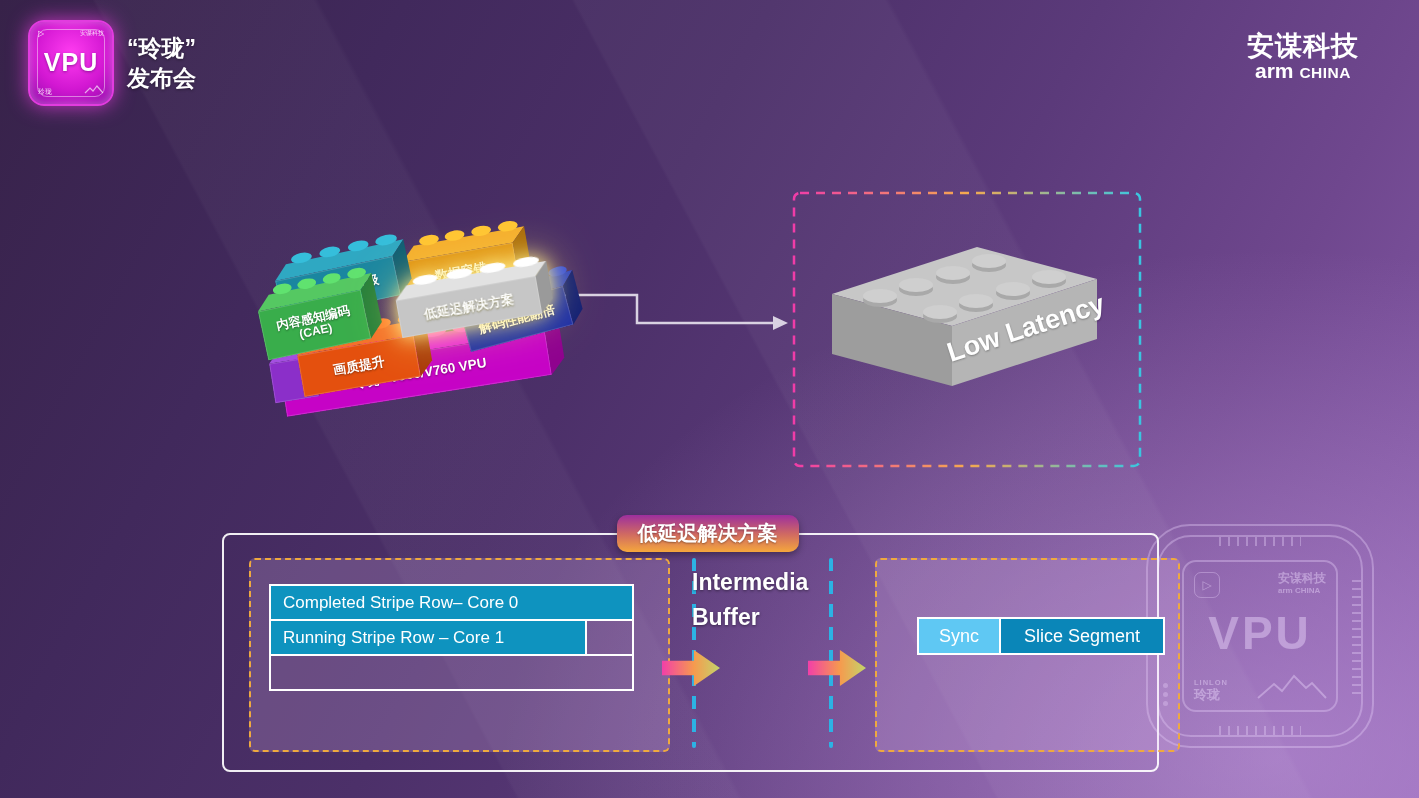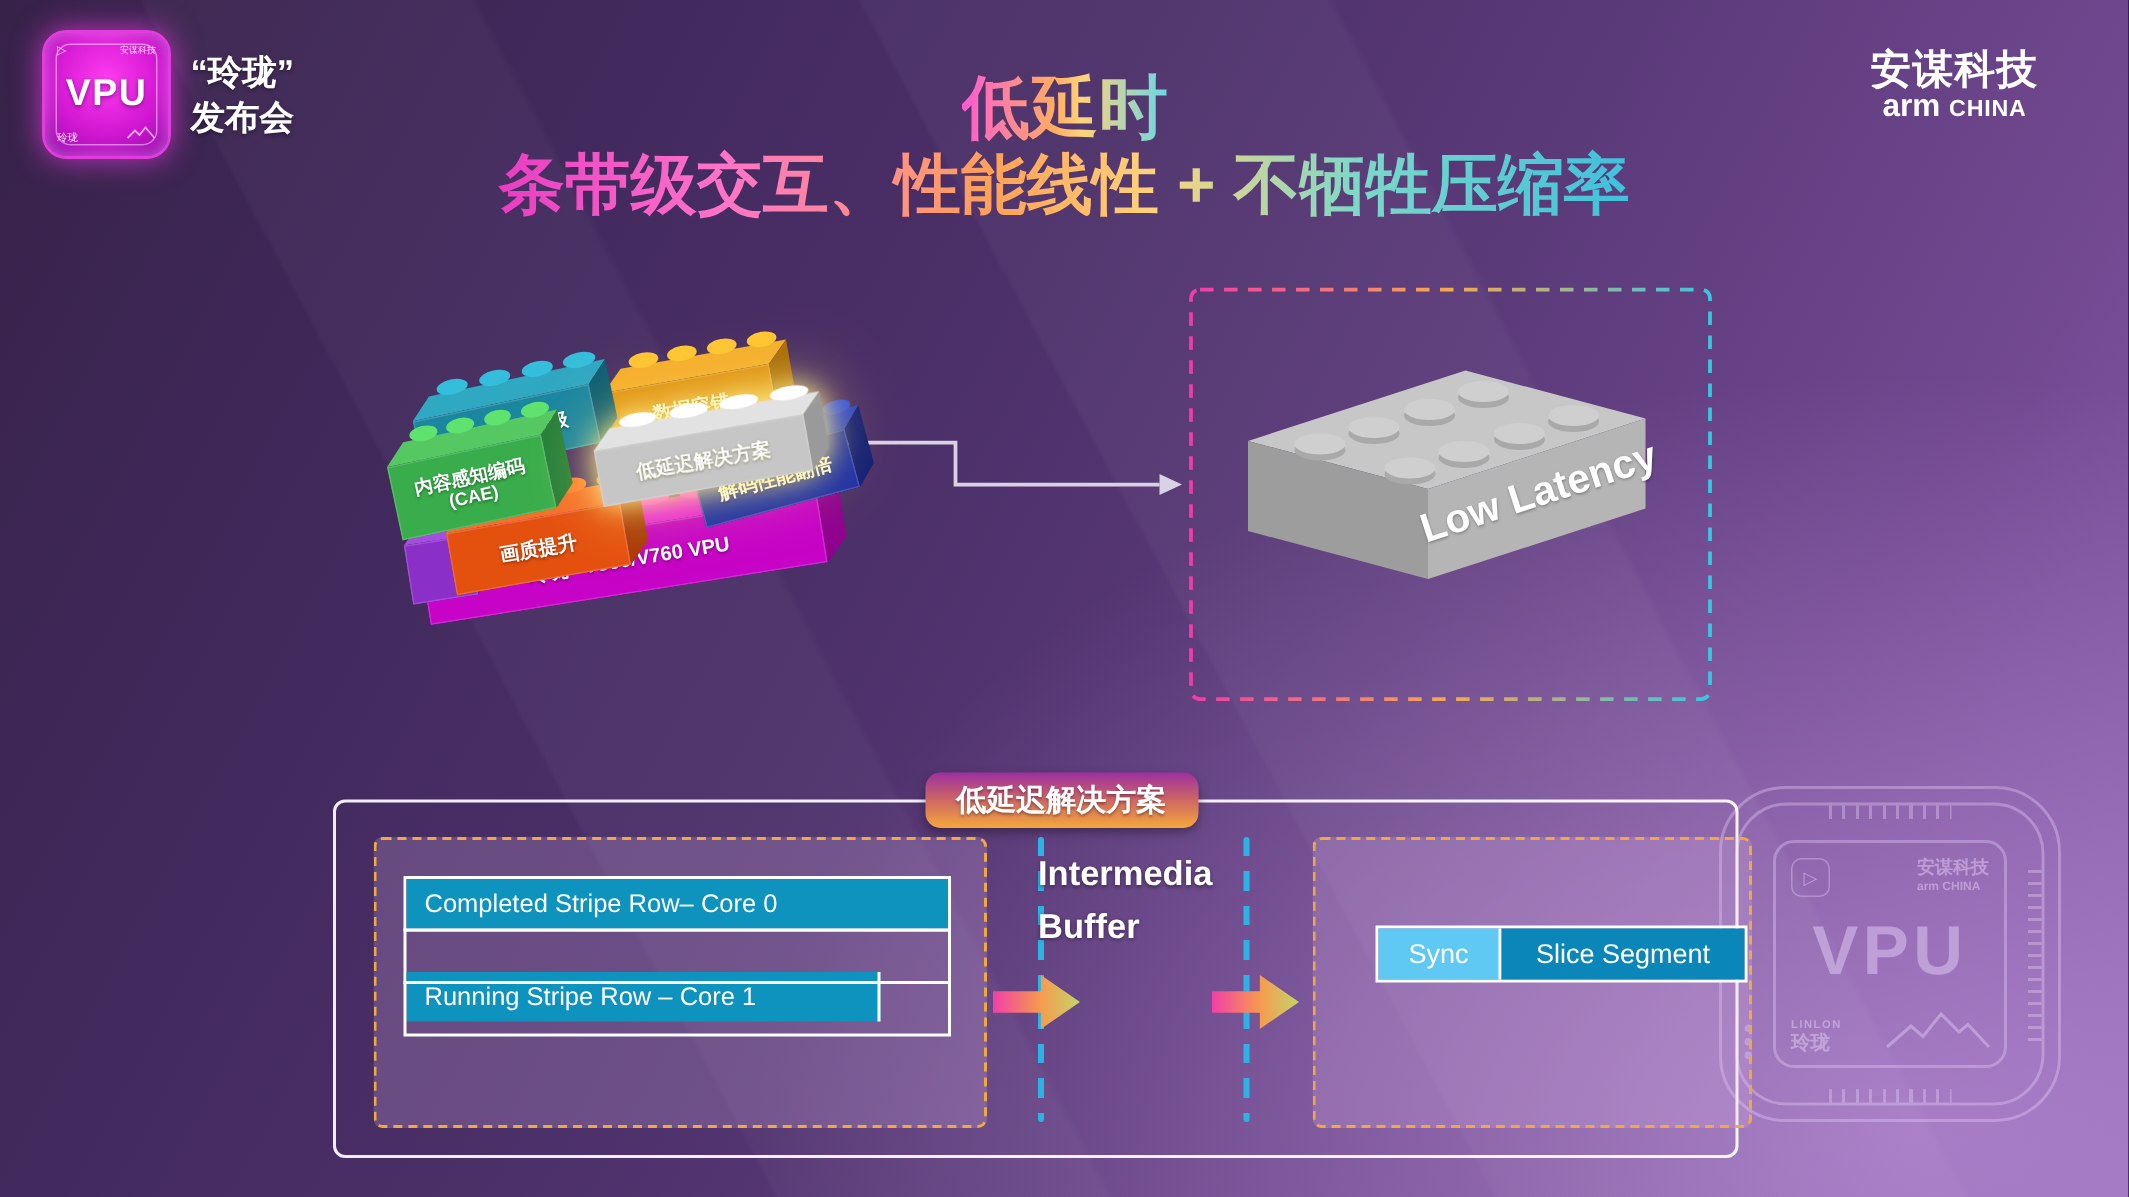--- a/index.html
+++ b/index.html
@@ -86,29 +86,29 @@
     background:linear-gradient(90deg,#ff5ad0 0%,#ffb45e 48%,#67d6e8 100%);
     -webkit-background-clip:text;background-clip:text;color:transparent;}
 
   
   .flow{position:absolute;left:222px;top:533px;width:933px;height:235px;z-index:2;
     border:2.5px solid rgba(255,255,255,0.92);border-radius:8px;}
   .flow-tag{position:absolute;left:calc(50% + 17px);top:-20px;transform:translateX(-50%);
     padding:5px 21px;border-radius:10px;font-size:20px;font-weight:800;white-space:nowrap;
     background:linear-gradient(180deg,#9d2f9e 0%,#d06a62 52%,#f5a73c 100%);
     box-shadow:0 3px 7px rgba(0,0,0,0.35);text-shadow:0 1px 2px rgba(0,0,0,0.35);}
-  .dash-box{position:absolute;border:2.5px dashed #efa93f;border-radius:6px;background:rgba(222,186,235,0.22);}
+  .dash-box{position:absolute;border:2.5px dashed #efa93f;border-radius:6px;background:rgba(222,186,235,0.22);padding-left:12px;}
   .stripe-box{left:25px;top:23px;width:405px;height:190px;}
   .output-box{left:651px;top:23px;width:289px;height:190px;}
   .stripe-table{position:absolute;left:18px;top:24px;width:365px;}
   .srow{height:33px;border:2px solid #fff;margin-top:-2px;position:relative;}
   .srow:first-child{margin-top:0;}
   .sfill{height:100%;background:#0e93bf;display:flex;align-items:center;overflow:visible;}
   .sfill span{padding-left:12px;font-size:17px;color:#fff;white-space:nowrap;}
-  .sfill.partial{border-right:2px solid #fff;margin-top:27px;}
+  .sfill.partial{border-right:2px solid #fff;}
   .vline{position:absolute;width:4px;top:23px;height:190px;border-radius:2px;
     background:repeating-linear-gradient(180deg,#2cb2e4 0 13px,transparent 13px 23px);}
   .vline.v1{left:468px;} .vline.v2{left:605px;}
   .buffer-label{position:absolute;left:468px;top:30px;width:140px;text-align:left;
     font-size:23px;font-weight:800;line-height:1.5;text-shadow:0 1px 3px rgba(0,0,0,0.45);}
   .flow-arrow{position:absolute;top:115px;width:58px;height:36px;
     background:linear-gradient(90deg,#f23fa8 0%,#f69a4e 55%,#c3d56b 100%);
     clip-path:polygon(0 30%,55% 30%,55% 0,100% 50%,55% 100%,55% 70%,0 70%);
     filter:drop-shadow(2px 3px 3px rgba(0,0,0,0.35));}
   .flow-arrow.a1{left:438px;} .flow-arrow.a2{left:584px;}
@@ -183,24 +183,20 @@
   </div>
   <div class="event-text">
     <div>“玲珑”</div>
     <div>发布会</div>
   </div>
   <div class="brand">
     <div class="brand-cn">安谋科技</div>
     <div class="brand-en"><span>arm</span> <span class="region">CHINA</span></div>
   </div>
 
-  <div class="headline">
-    <span class="l1">低延时</span>
-    <span class="l2"><span>条带级交互、性能线性 + 不牺牲压缩率</span></span>
-  </div>
 
   <div class="brick wide" style="left: 282px; top: 352px; --w: 268px; --h: 44px; --d: 15px; --rot: -9deg; z-index: 1; --c: #c603c6; --ct: #e81fe0; --cs: #8f028f;">
     <div class="b-top"></div>
       <div class="b-side"></div>
     <i class="stud"></i>
       <i class="stud"></i>
       <i class="stud"></i>
       <i class="stud"></i>
       <i class="stud"></i>
       <i class="stud"></i>

